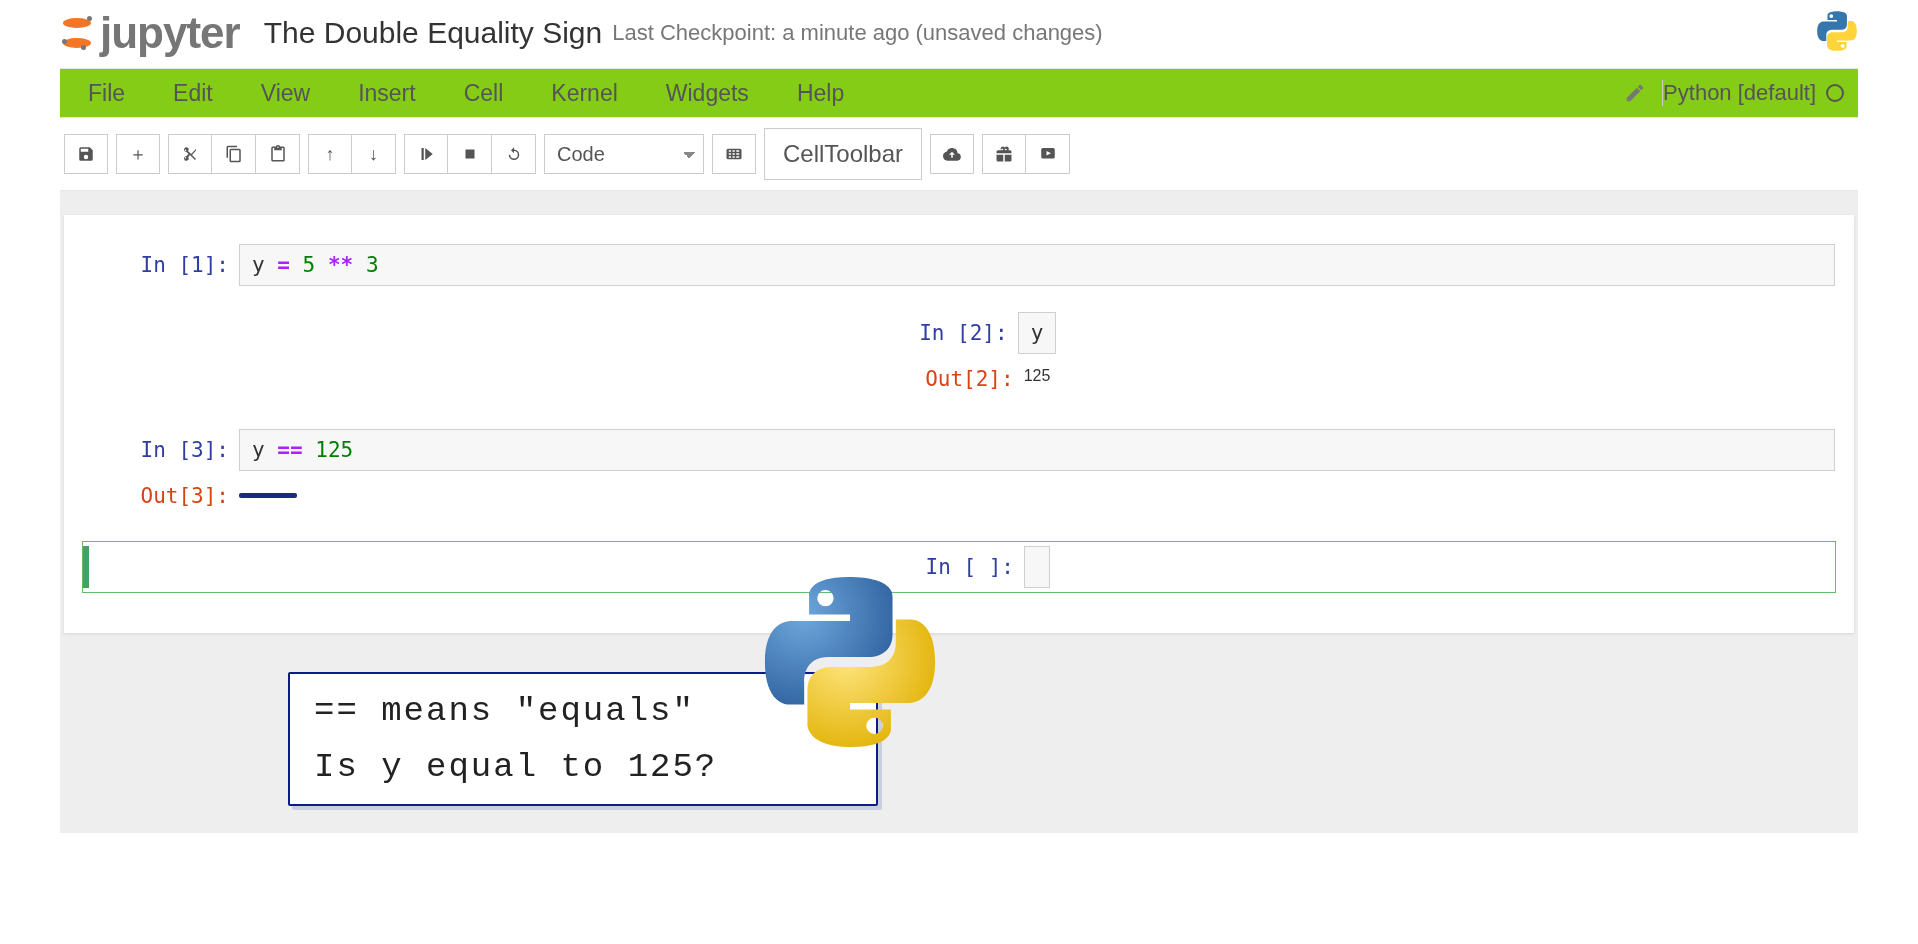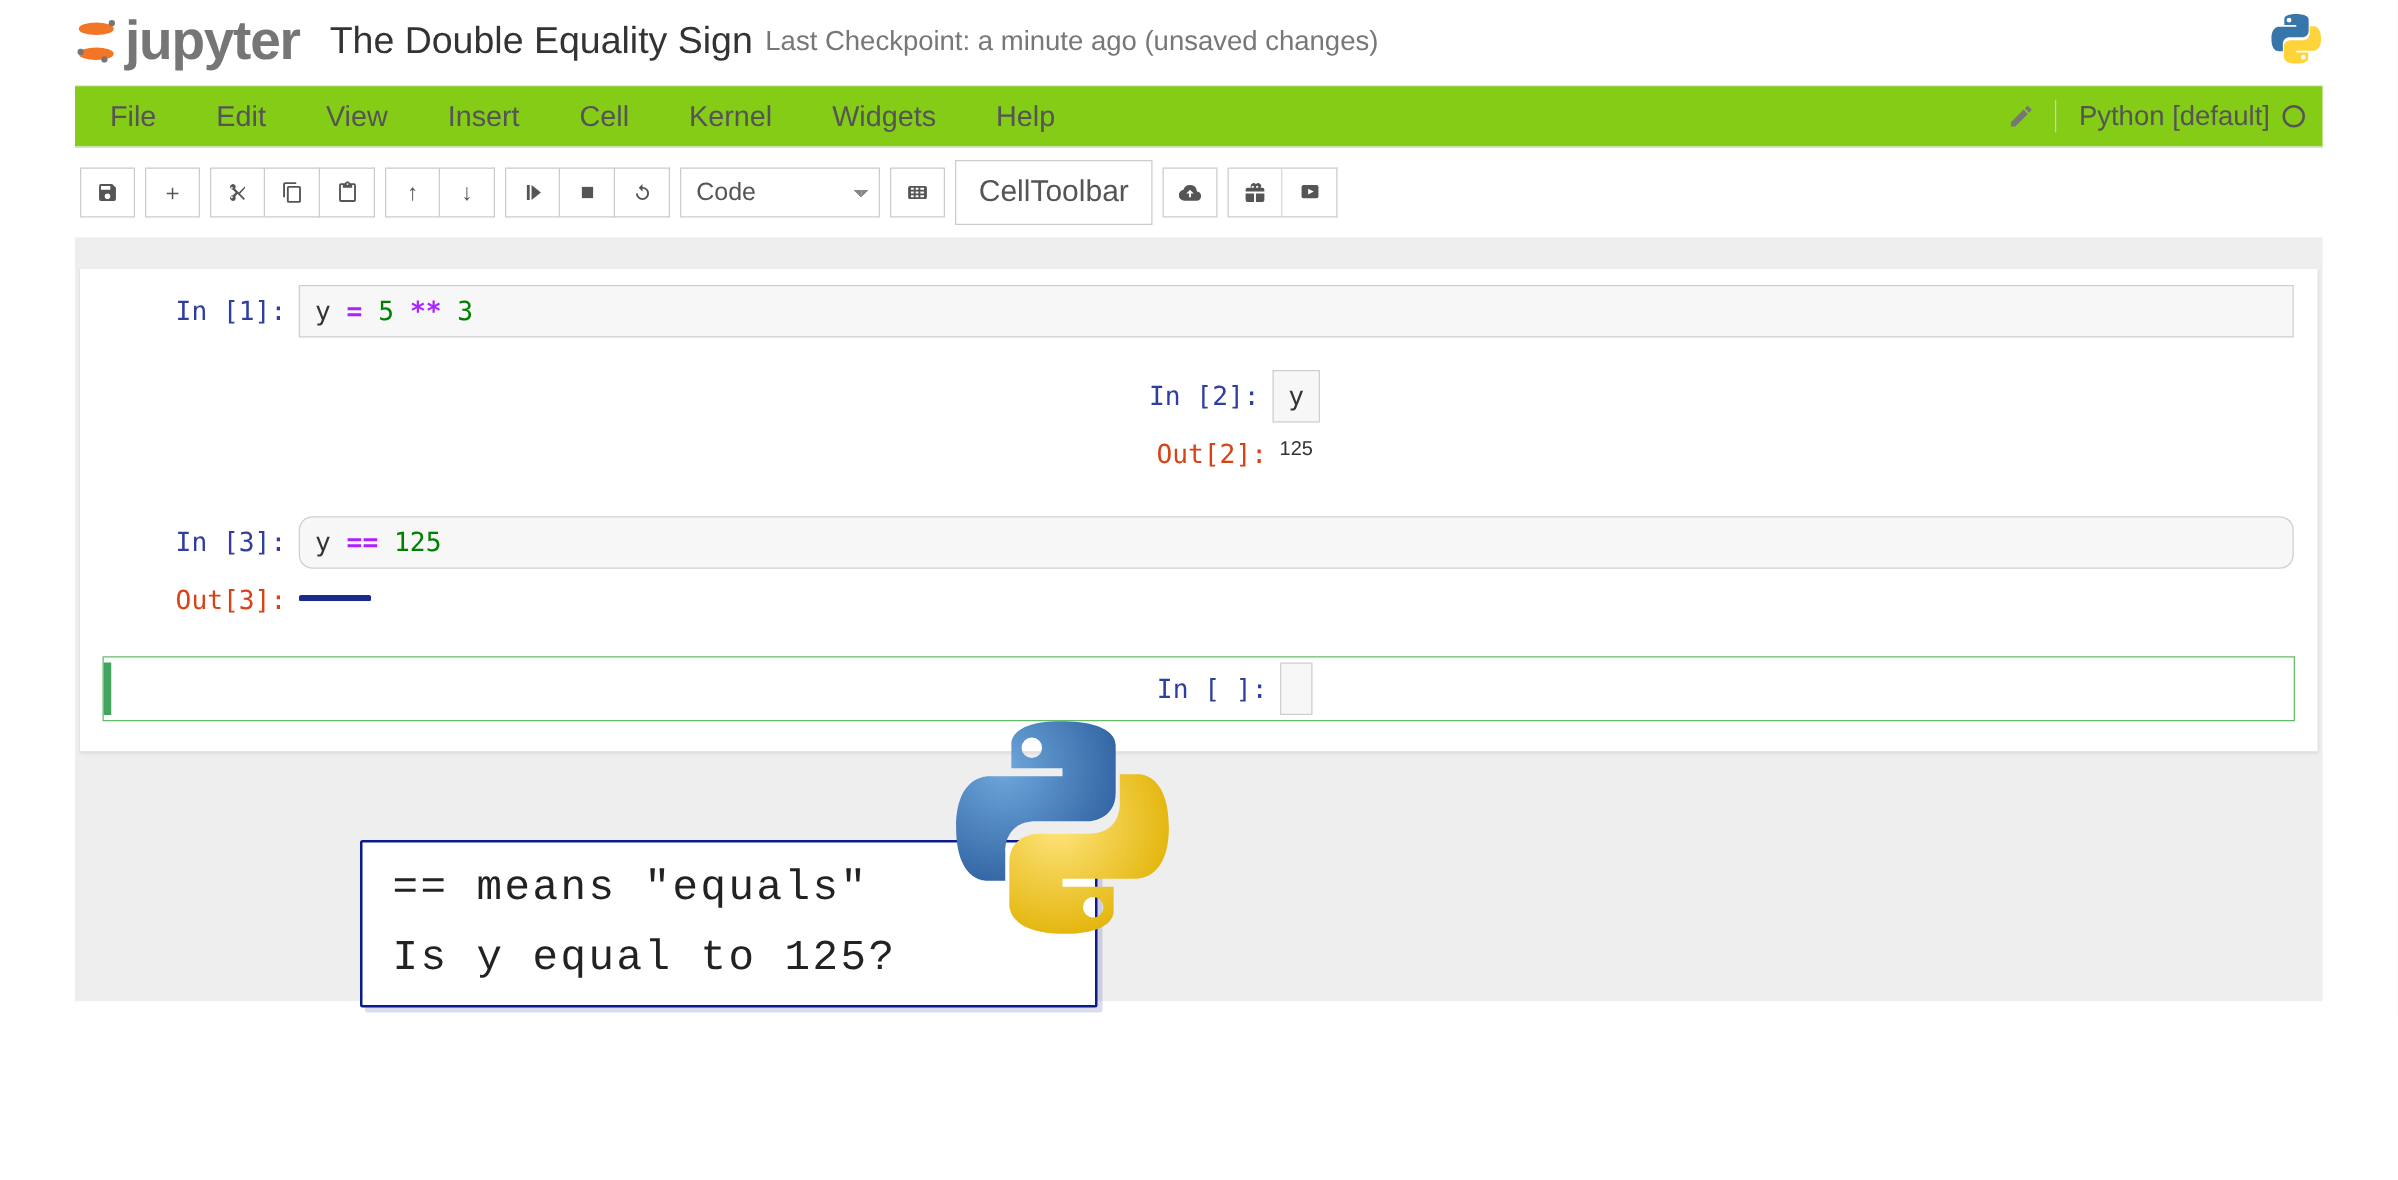--- a/index.html
+++ b/index.html
@@ -23,36 +23,36 @@
   .notebook-title { font-size: 30px; color: #333; margin-left: 24px; }
   .checkpoint { font-size: 22px; color: #777; margin-left: 10px; }
   .header-spacer { flex: 1; }
   .python-kernel-logo { width: 42px; height: 42px; }
 
   
   .menubar { display: flex; align-items: center; border-top: 1px solid #e7e7e7; border-bottom: 1px solid #e7e7e7; padding: 0 4px; background: #84cc16; height: 50px; }
   .menubar .menu-item { font-size: 23px; color: #555; padding: 10px 24px; cursor: pointer; }
   .menubar-spacer { flex: 1; }
   .edit-icon { width: 22px; height: 22px; color: #777; margin-right: 16px; display: flex; align-items: center; justify-content: center; }
-  .kernel-name { font-size: 22px; color: #555; border-left: 1px solid #ccc; padding-left: 18px; margin-right: 10px; }
+  .kernel-name { font-size: 22px; color: #555; border-left: 1px solid #ccc; margin-right: 10px; }
   .kernel-indicator { width: 18px; height: 18px; border: 2px solid #555; border-radius: 50%; margin-right: 10px; }
 
   
   .toolbar { display: flex; align-items: center; gap: 8px; padding: 10px 4px; border-bottom: 1px solid #e7e7e7; }
   .btn-group { display: flex; }
   .tool-btn { width: 44px; height: 40px; border: 1px solid #ccc; background: #fff; display: flex; align-items: center; justify-content: center; cursor: pointer; color: #555; }
   .btn-group .tool-btn + .tool-btn { border-left: none; }
   .tool-btn svg { width: 18px; height: 18px; }
   .tool-btn .glyph { font-size: 18px; line-height: 1; }
   .cell-type-select { height: 40px; border: 1px solid #ccc; background: #fff; font-size: 20px; color: #555; padding: 0 40px 0 12px; appearance: none; -webkit-appearance: none; background-image: linear-gradient(45deg, transparent 50%, #888 50%), linear-gradient(135deg, #888 50%, transparent 50%); background-position: right 14px top 17px, right 8px top 17px; background-size: 6px 6px, 6px 6px; background-repeat: no-repeat; min-width: 160px; }
   .celltoolbar-btn { height: 52px; border: 1px solid #ccc; background: #fff; font-size: 24px; color: #555; padding: 0 18px; cursor: pointer; }
 
   
   .notebook-outer { background: #eee; padding: 24px 0 200px 0; margin-top: 0; }
-  .notebook-container { background: #fff; margin: 0 4px; padding: 8px 18px; box-shadow: 0 1px 3px rgba(0,0,0,0.1); }
+  .notebook-container { background: #fff; margin: 0 4px; padding: 24px 18px; box-shadow: 0 1px 3px rgba(0,0,0,0.1); }
   .cell { display: flex; margin-bottom: 16px; border: 1px solid transparent; padding: 4px 0; }
   .cell.selected { border: 1px solid #66bb6a; }
   .cell.selected .cell-bar { background: #42a55f; }
   .cell-bar { width: 6px; flex-shrink: 0; }
   .prompt { width: 150px; flex-shrink: 0; font-family: "Menlo","Consolas","DejaVu Sans Mono",monospace; font-size: 21px; text-align: right; padding: 9px 10px 0 0; }
   .prompt.in { color: #303f9f; }
   .prompt.out { color: #d84315; }
   .cell-body { flex: 1; }
   .input-area { border: 1px solid #cfcfcf; background: #f7f7f7; padding: 8px 12px; font-family: "Menlo","Consolas","DejaVu Sans Mono",monospace; font-size: 21px; color: #333; min-height: 42px; }
   .out-row { display: flex; margin-top: 4px; margin-bottom: 12px; }
@@ -235,21 +235,21 @@
                 </div>
               </div>
             </div>
           </div>
           <div class="cell">
             <div class="cell-bar"></div>
             <div style="flex: 1 1 0%;">
               <div class="cell-body" style="display: flex; flex-direction: column;">
                 <div style="display: flex; align-items: stretch;">
                   <div class="prompt in">In [3]:</div>
-                  <div class="input-area" style="flex: 1 1 0%; border-radius: 11px;"><span>y </span><span class="tok-op">==</span><span> </span><span class="tok-num">125</span></div>
+                  <div class="input-area" style="flex: 1 1 0%;"><span>y </span><span class="tok-op">==</span><span> </span><span class="tok-num">125</span></div>
                 </div>
                 <div class="out-row">
                   <div class="prompt out">Out[3]:</div>
                   <div class="out-body"><div class="true-underline"></div></div>
                 </div>
               </div>
             </div>
           </div>
           <div class="cell selected">
             <div class="cell-bar"></div>

